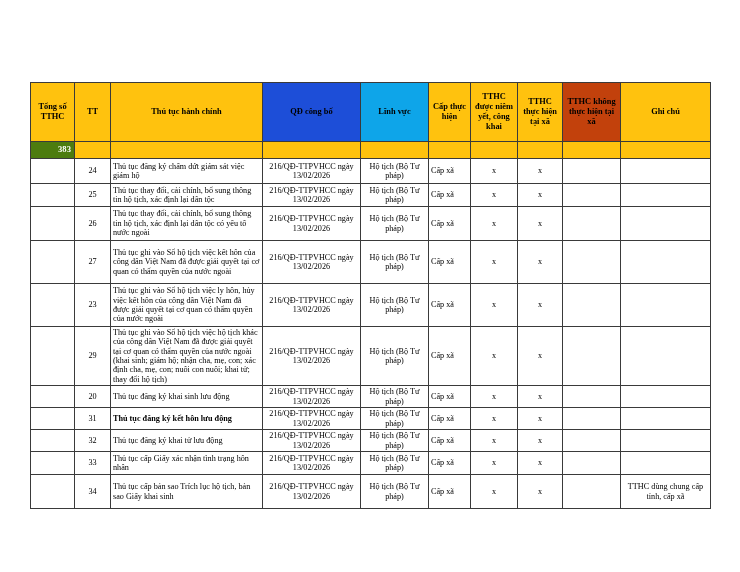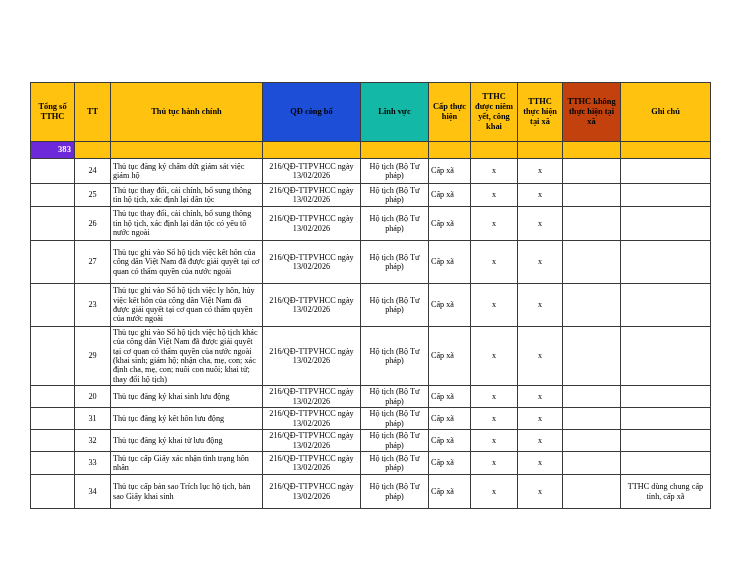--- a/index.html
+++ b/index.html
@@ -134,29 +134,29 @@
         <col class="w-done">
         <col class="w-notdone">
         <col class="w-note">
       </colgroup>
       <thead>
         <tr>
           <th style="background: rgb(255, 194, 14); border-color: rgb(58, 58, 58);">Tổng số TTHC</th>
           <th style="background: rgb(255, 194, 14); border-color: rgb(58, 58, 58); margin-left: 36px;">TT</th>
           <th style="background: rgb(255, 194, 14); border-color: rgb(58, 58, 58);">Thủ tục hành chính</th>
           <th style="background: #1d4ed8; border-color: rgb(58, 58, 58);">QĐ công bố</th>
-          <th style="background: #14b8a6; border-color: rgb(58, 58, 58);">Lĩnh vực</th>
+          <th style="background: #0ea5e9; border-color: rgb(58, 58, 58);">Lĩnh vực</th>
           <th style="background: rgb(255, 194, 14); border-color: rgb(58, 58, 58);">Cấp thực hiện</th>
           <th style="background: rgb(255, 194, 14); border-color: rgb(58, 58, 58);">TTHC được niêm yết, công khai</th>
           <th style="background: rgb(255, 194, 14); border-color: rgb(58, 58, 58);">TTHC thực hiện tại xã</th>
           <th style="background: #c2410c; border-color: rgb(58, 58, 58);">TTHC không thực hiện tại xã</th>
           <th style="background: rgb(255, 194, 14); border-color: rgb(58, 58, 58);">Ghi chú</th>
         </tr>
         <tr class="total-row">
-          <td class="total-value" style="background: #6d28d9; color: rgb(255, 255, 255); border-color: rgb(58, 58, 58); padding-left: 24px;">383</td>
+          <td class="total-value" style="background: #4d7c0f; color: rgb(255, 255, 255); border-color: rgb(58, 58, 58); padding-left: 24px;">383</td>
           <td style="background: rgb(255, 194, 14); border-color: rgb(58, 58, 58);"></td>
           <td style="background: rgb(255, 194, 14); border-color: rgb(58, 58, 58);"></td>
           <td style="background: rgb(255, 194, 14); border-color: rgb(58, 58, 58);"></td>
           <td style="background: rgb(255, 194, 14); border-color: rgb(58, 58, 58);"></td>
           <td style="background: rgb(255, 194, 14); border-color: rgb(58, 58, 58);"></td>
           <td style="background: rgb(255, 194, 14); border-color: rgb(58, 58, 58);"></td>
           <td style="background: rgb(255, 194, 14); border-color: rgb(58, 58, 58);"></td>
           <td style="background: rgb(255, 194, 14); border-color: rgb(58, 58, 58);"></td>
           <td style="background: rgb(255, 194, 14); border-color: rgb(58, 58, 58);"></td>
         </tr>
@@ -242,21 +242,21 @@
             <td class="col-field" style="border-color: rgb(58, 58, 58);">Hộ tịch (Bộ Tư pháp)</td>
             <td class="col-level" style="border-color: rgb(58, 58, 58);">Cấp xã</td>
             <td class="col-mark" style="border-color: rgb(58, 58, 58);">x</td>
             <td class="col-mark" style="border-color: rgb(58, 58, 58);">x</td>
             <td class="col-mark" style="border-color: rgb(58, 58, 58);"></td>
             <td class="col-note" style="border-color: rgb(58, 58, 58);"></td>
           </tr>
           <tr style="height: 22px;">
             <td class="col-total" style="border-color: rgb(58, 58, 58);"></td>
             <td class="col-tt" style="border-color: rgb(58, 58, 58);">31</td>
-            <td class="col-name" style="border-color: rgb(58, 58, 58);">Thủ tục đăng ký kết hôn lưu động</td>
+            <td class="col-name" style="border-color: rgb(58, 58, 58); font-weight: bold;">Thủ tục đăng ký kết hôn lưu động</td>
             <td class="col-qd" style="border-color: rgb(58, 58, 58);">216/QĐ-TTPVHCC ngày 13/02/2026</td>
             <td class="col-field" style="border-color: rgb(58, 58, 58);">Hộ tịch (Bộ Tư pháp)</td>
             <td class="col-level" style="border-color: rgb(58, 58, 58);">Cấp xã</td>
             <td class="col-mark" style="border-color: rgb(58, 58, 58);">x</td>
             <td class="col-mark" style="border-color: rgb(58, 58, 58);">x</td>
             <td class="col-mark" style="border-color: rgb(58, 58, 58);"></td>
             <td class="col-note" style="border-color: rgb(58, 58, 58);"></td>
           </tr>
           <tr style="height: 22px;">
             <td class="col-total" style="border-color: rgb(58, 58, 58);"></td>

